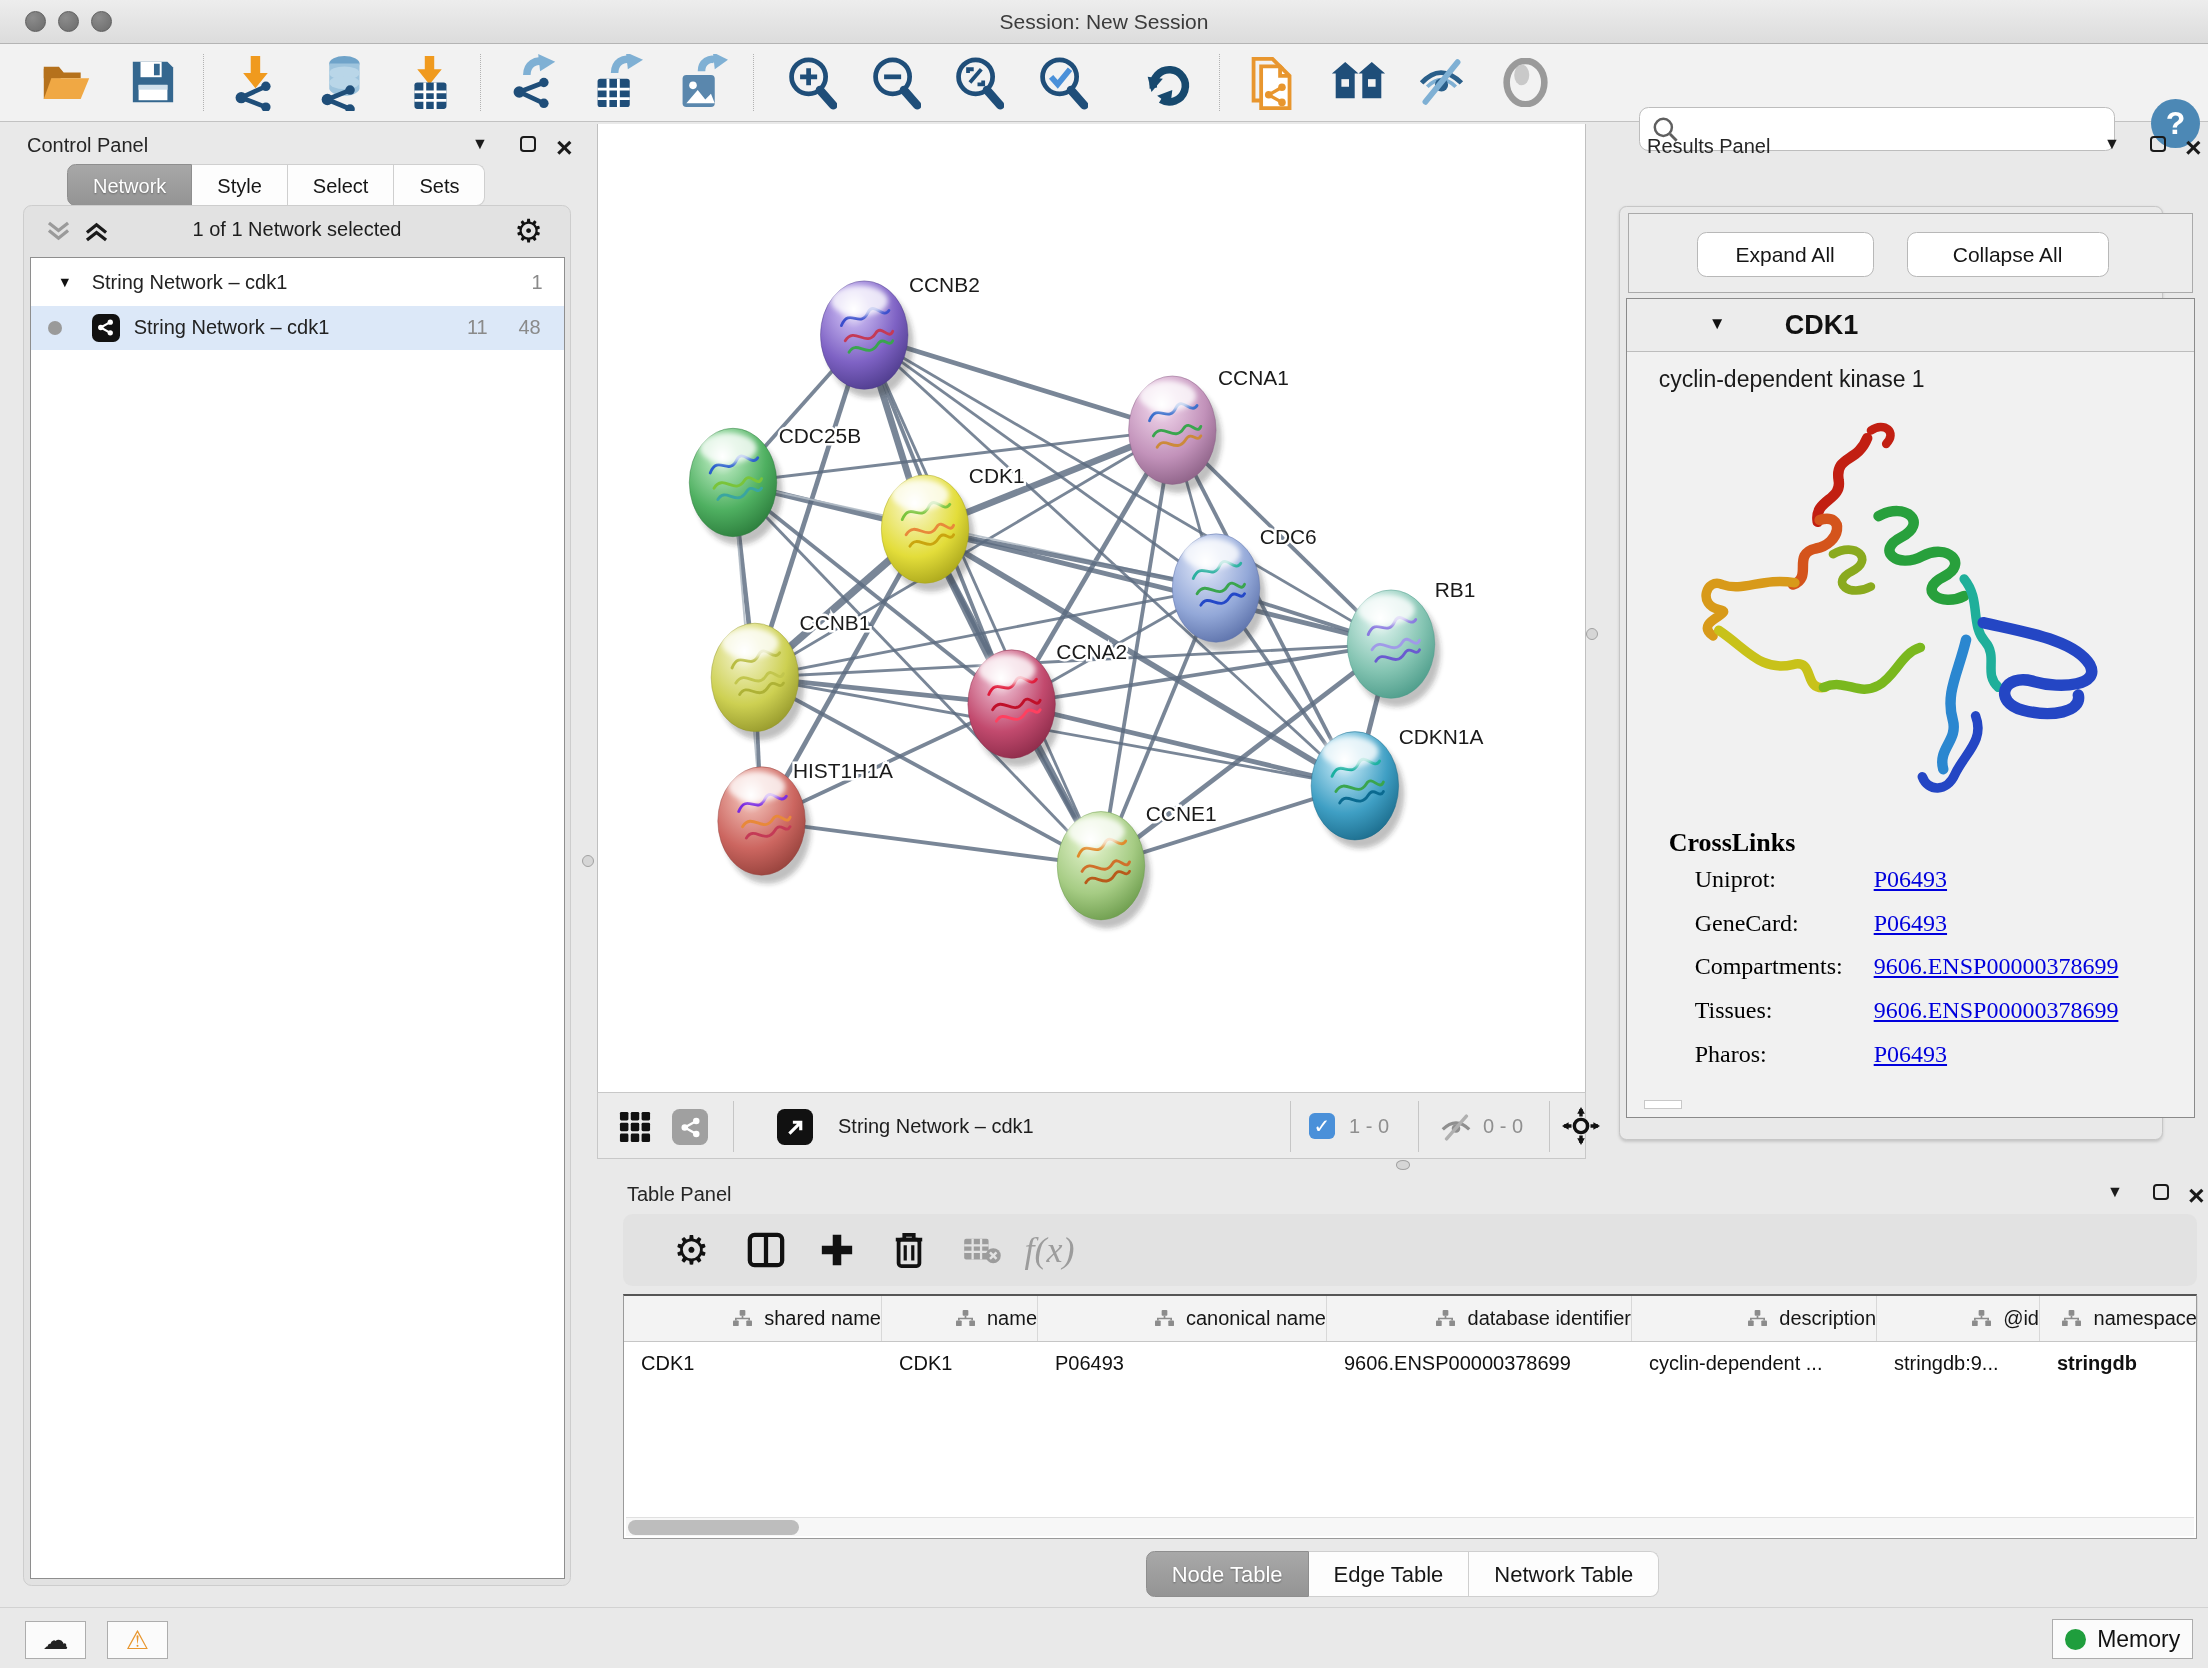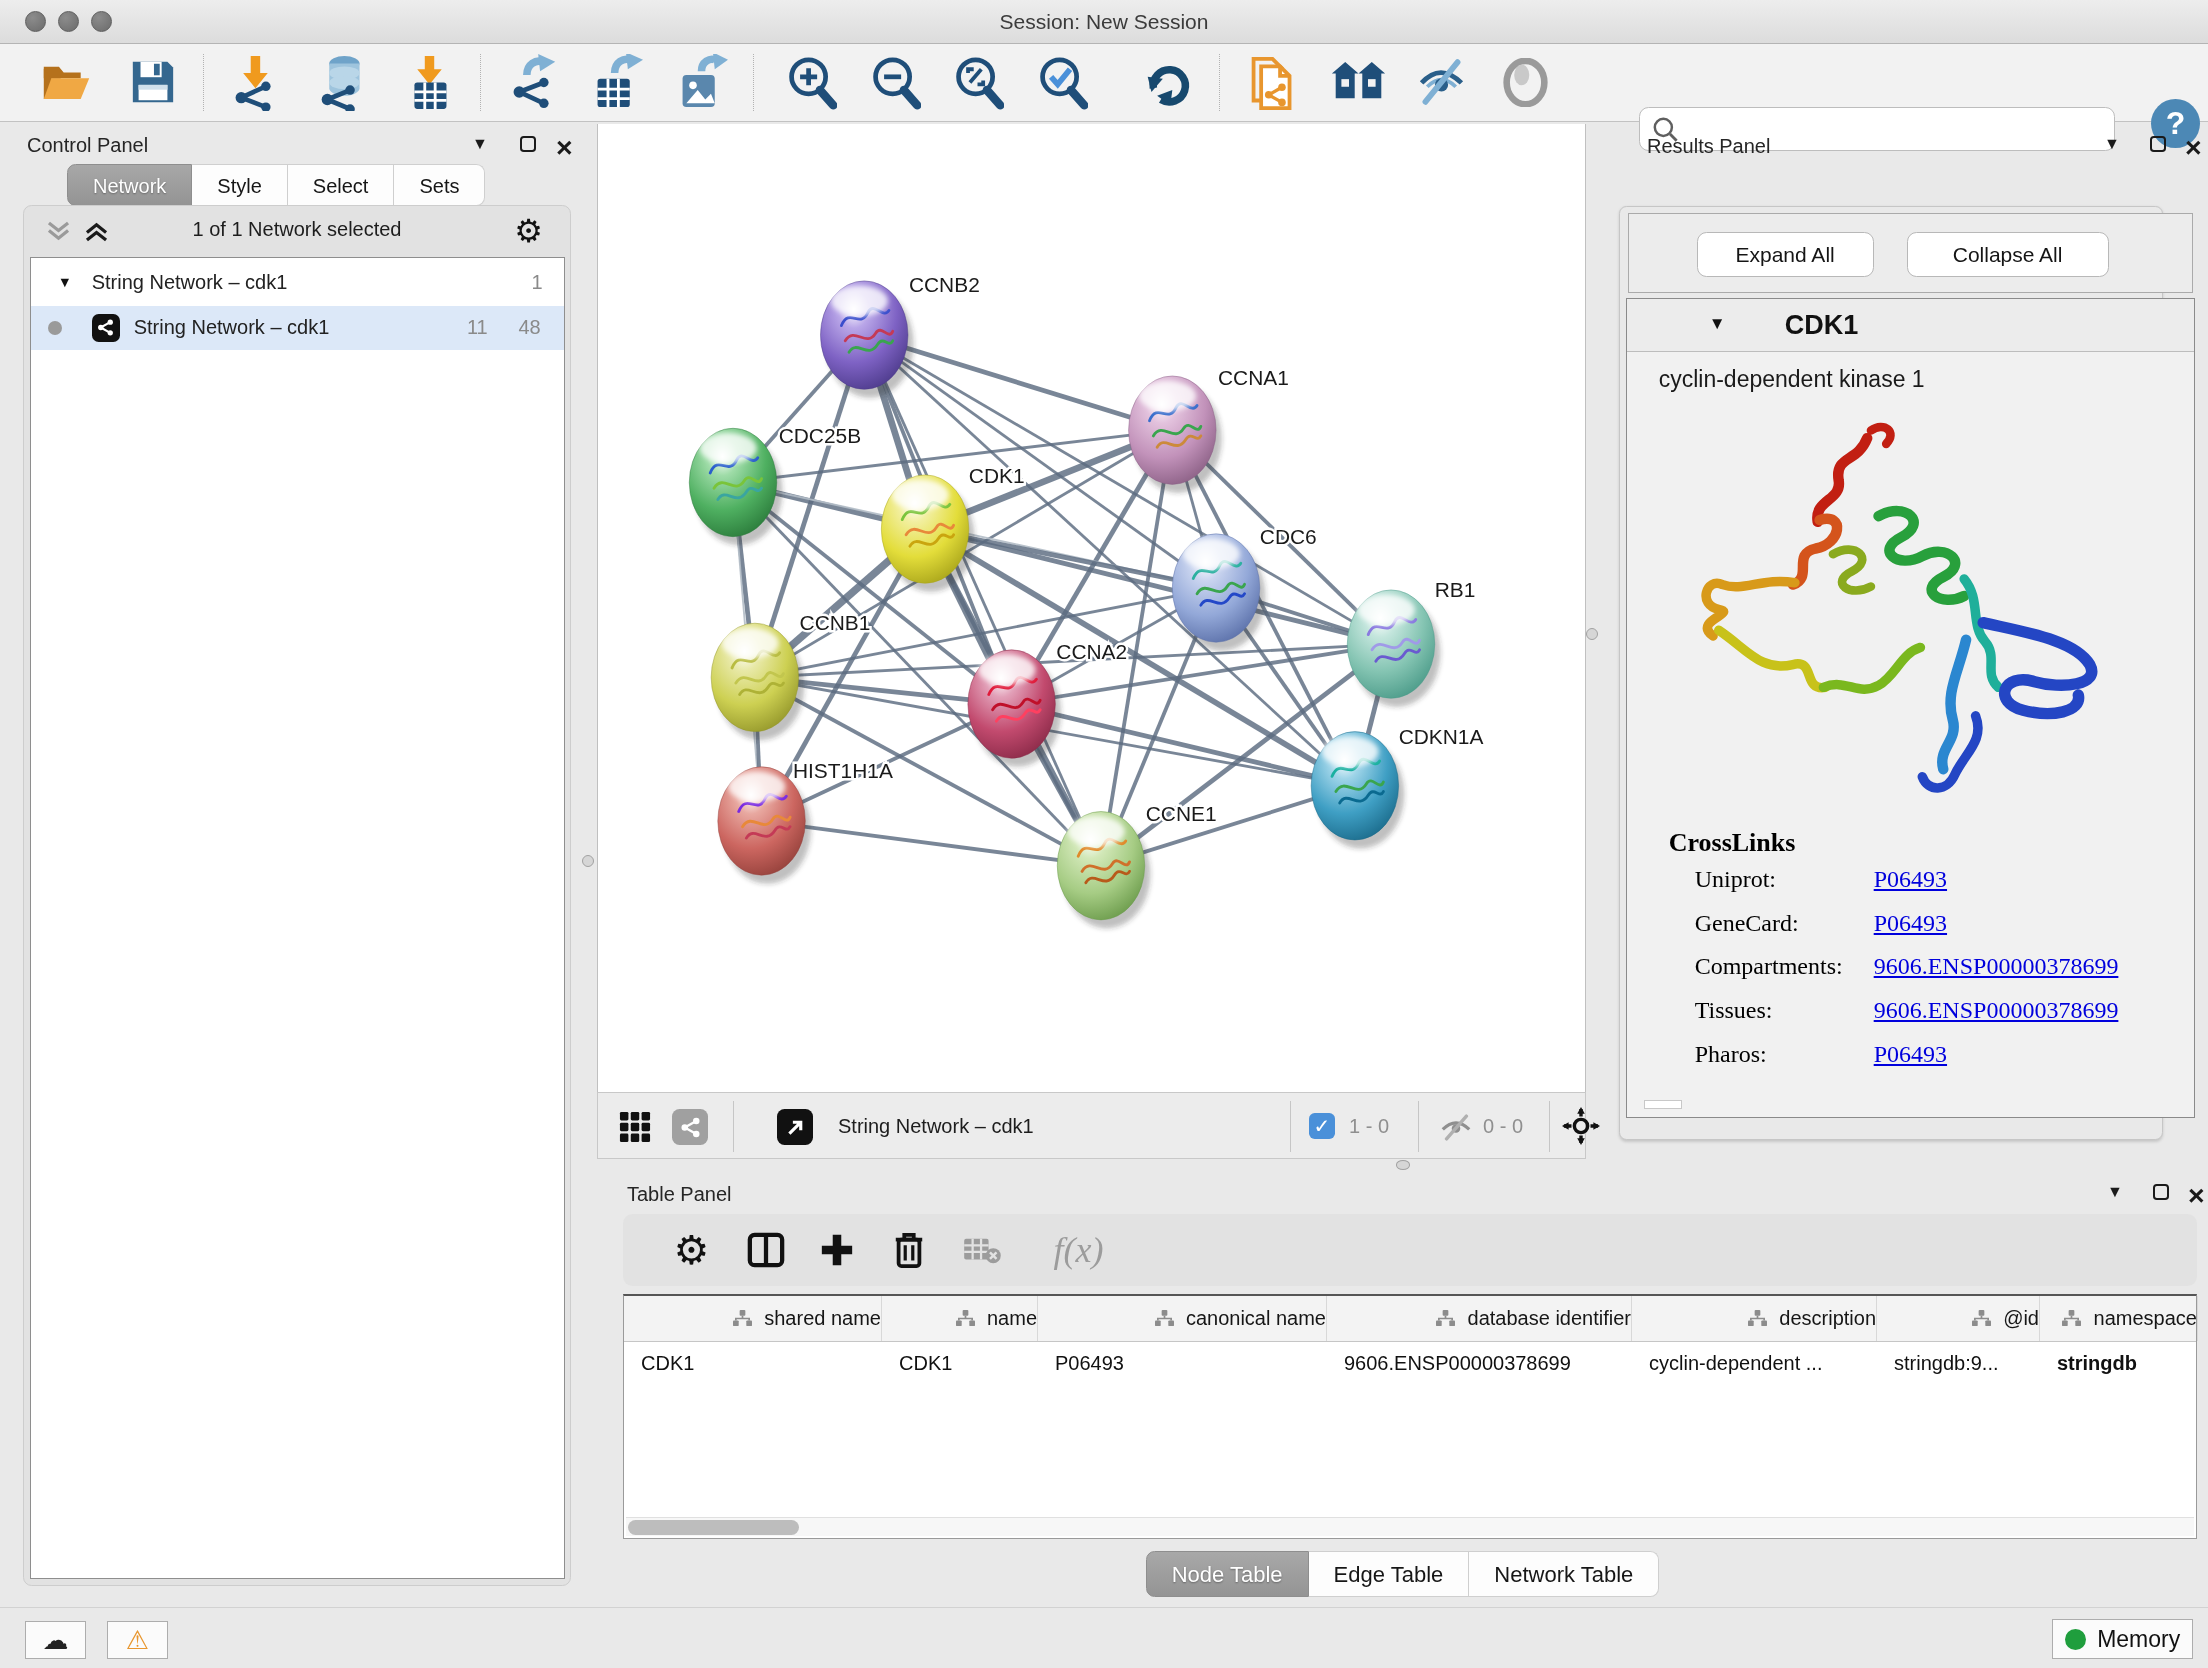--- a/index.html
+++ b/index.html
@@ -730,21 +730,21 @@
       </svg>
     </div>
     <div class="tp-icon" style="left:330px;">
       <svg width="40" height="30" viewBox="0 0 42 32">
         <rect x="2" y="4" width="26" height="22" rx="2" fill="#9c9c9c"></rect>
         <path d="M2,11 h26 M2,18 h26 M11,4 v22 M20,4 v22" stroke="#e2e2e2" stroke-width="2.4"></path>
         <circle cx="33" cy="22" r="8" fill="#9c9c9c"></circle>
         <path d="M29.5,18.5 l7,7 M36.5,18.5 l-7,7" stroke="#e2e2e2" stroke-width="2.6"></path>
       </svg>
     </div>
-    <div class="tp-icon" style="left:427px; font-family:'Liberation Serif',serif; font-style:italic; font-size:36px; color:#9c9c9c;">f(x)</div>
+    <div class="tp-icon" style="left:398px; font-family:'Liberation Serif',serif; font-style:italic; font-size:36px; color:#9c9c9c;">f(x)</div>
   </div>
 
   <div id="tbl">
     <div id="tbl-head">
         <div class="th" style="width: 258px;">
           <svg width="21" height="19" viewBox="0 0 22 20">
             <rect x="8" y="1" width="6" height="6" rx="1" fill="#8c8c8c"></rect>
             <rect x="1" y="12" width="6" height="6" rx="1" fill="#8c8c8c"></rect>
             <rect x="15" y="12" width="6" height="6" rx="1" fill="#8c8c8c"></rect>
             <path d="M11,7 v3 M4,12 v-2 h14 v2" stroke="#8c8c8c" stroke-width="1.8" fill="none"></path>

